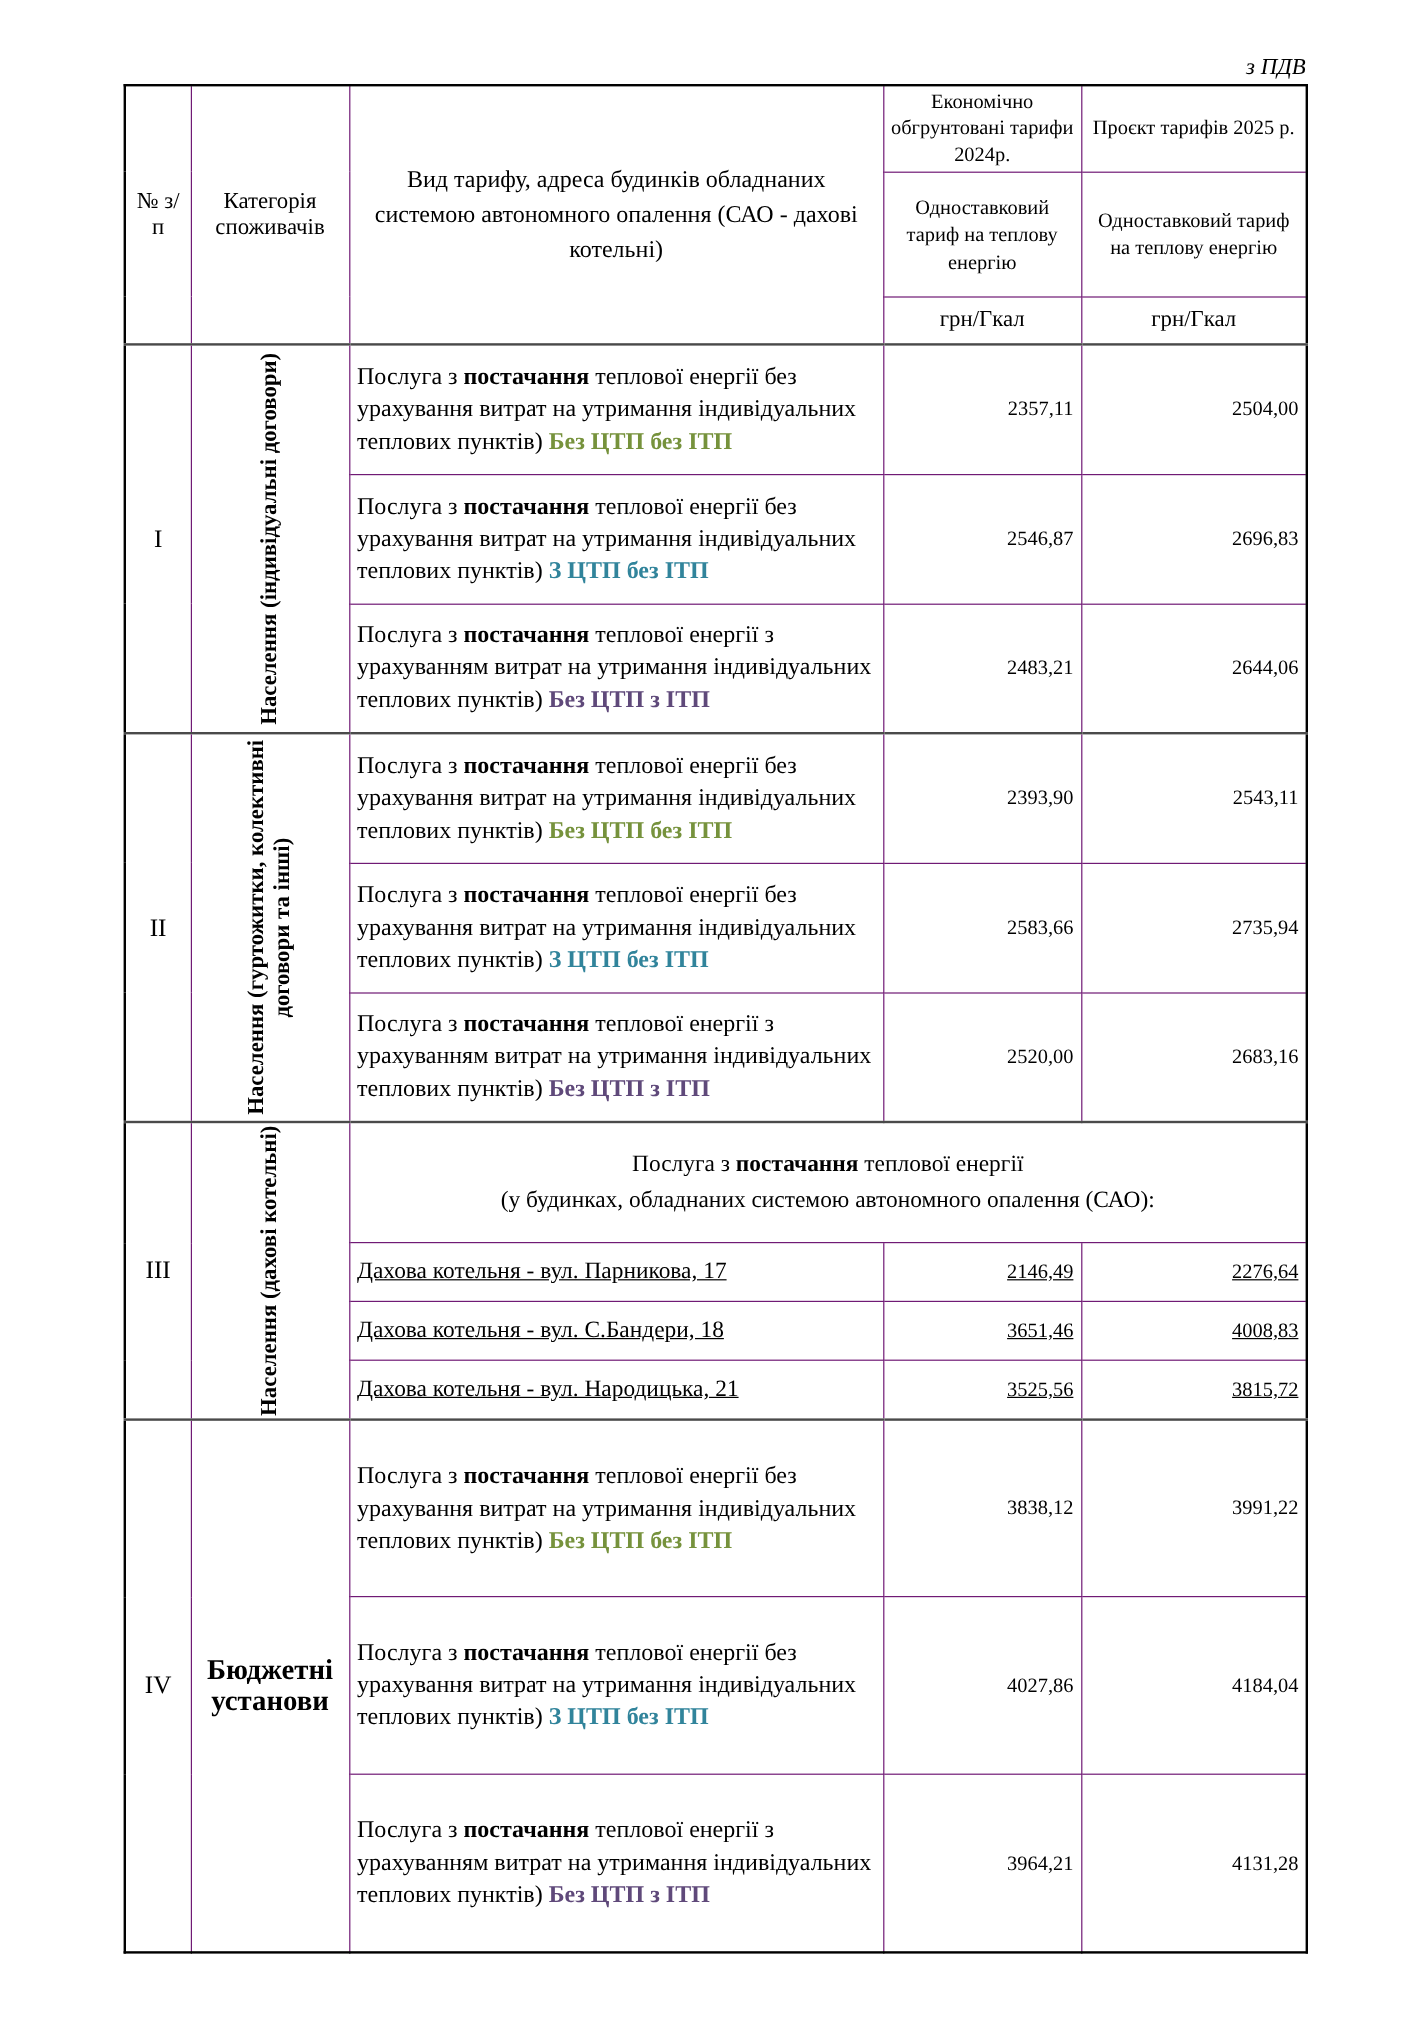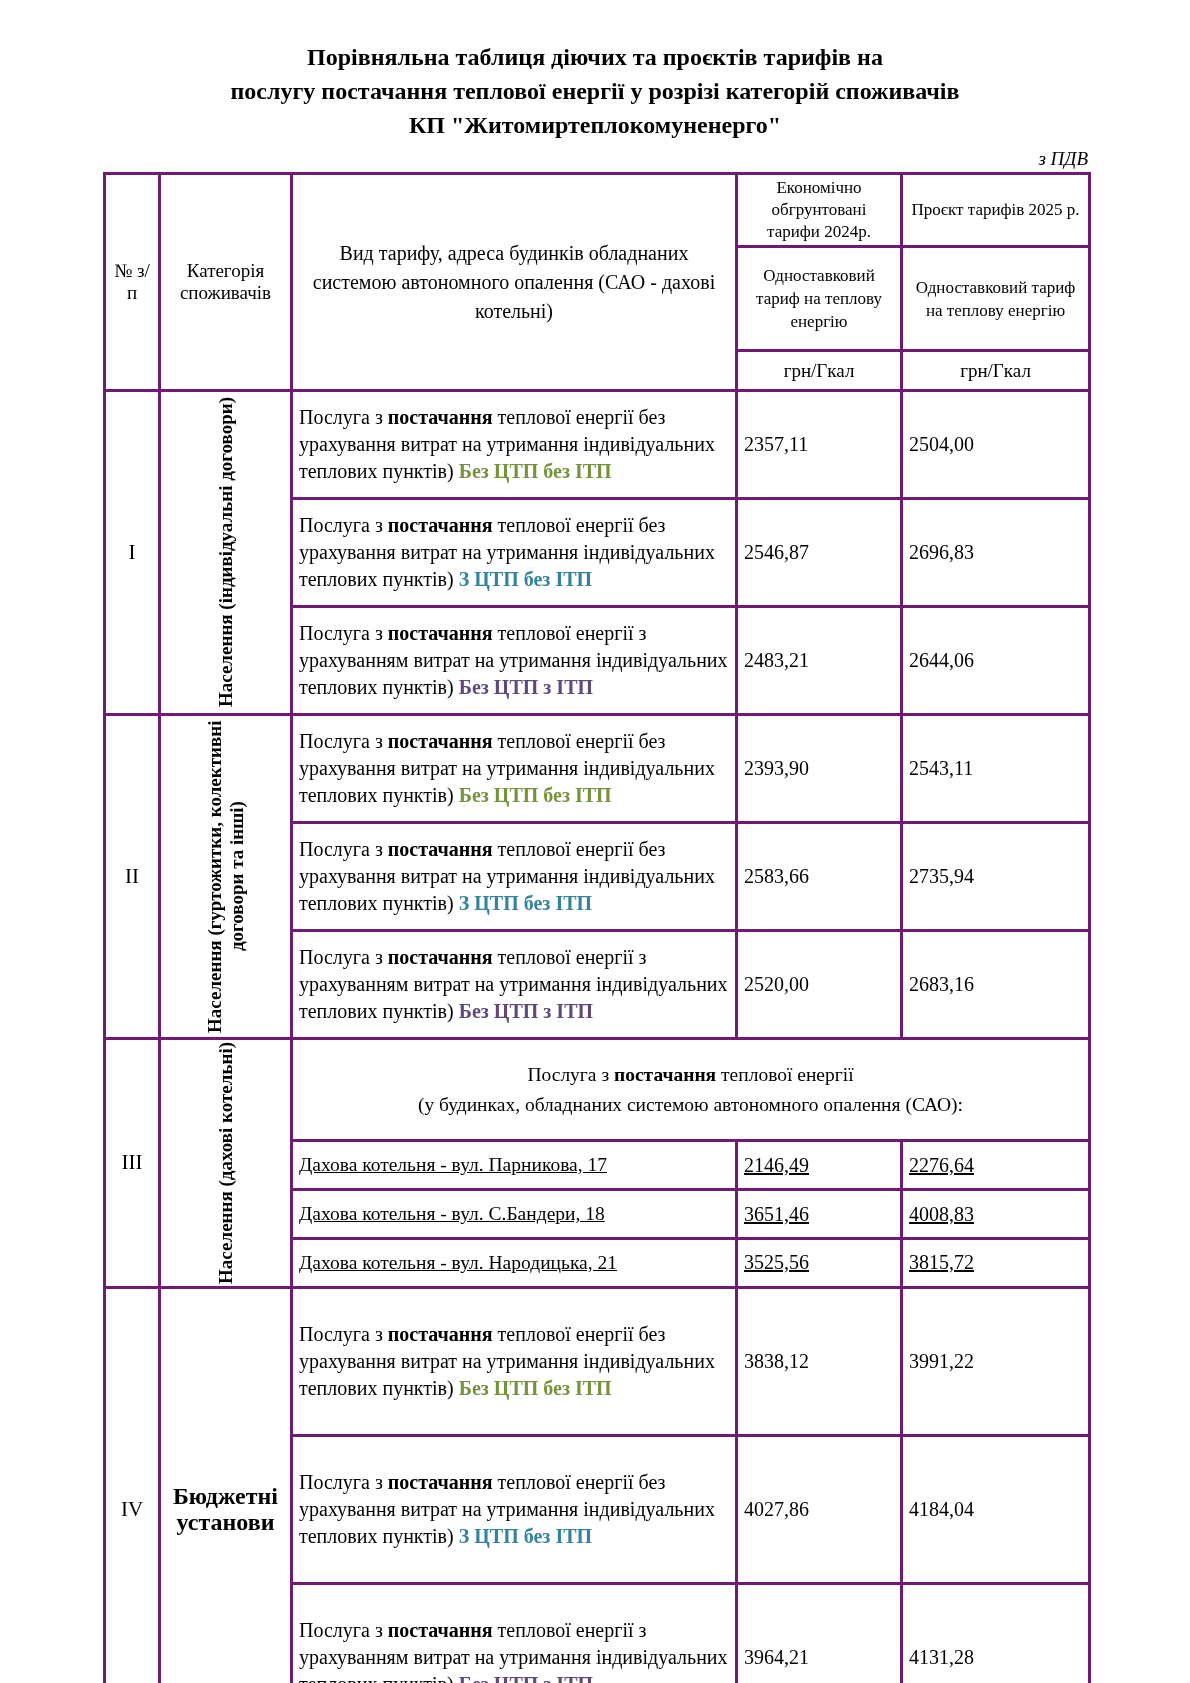--- a/index.html
+++ b/index.html
@@ -41,21 +41,21 @@
     table-layout: fixed;
     border: 2px solid #000;
   }
   table.tariff col.c-num      { width: 55px; }
   table.tariff col.c-cat      { width: 132px; }
   table.tariff col.c-svc      { width: 445px; }
   table.tariff col.c-v2024    { width: 165px; }
   table.tariff col.c-v2025    { width: 188px; }
 
   table.tariff th, table.tariff td {
-    border: 3px solid #701a75;
+    border: 1px solid #701a75;
     padding: 2px 6px;
     vertical-align: middle;
     font-weight: normal;
     box-sizing: border-box;
   }
   tr.sec-start > th, tr.sec-start > td,
   tbody.section > tr:first-child > td {
     border-top: 2px solid #4a4a4a;
   }
 
@@ -90,22 +90,22 @@
     line-height: 26px;
     text-align: center;
   }
   td.svc {
     font-size: 20px;
     line-height: 27px;
     text-align: left;
     padding: 4px 8px 6px 10px;
   }
   td.val {
-    text-align: left;
-    font-size: 20px;
+    text-align: right;
+    font-size: 17px;
   }
   tr.svc-row > td { height: 108px; }
   tbody.section-iv > tr.svc-row > td { height: 148px; }
   td.sub-head {
     text-align: center;
     font-size: 19.5px;
     line-height: 30px;
     height: 60px;
     padding: 2px 4px;
   }
@@ -118,23 +118,20 @@
   b.tag { font-weight: bold; }
   .tag-green  { color: var(--tag-green,  #76923C); }
   .tag-teal   { color: var(--tag-teal,   #31849B); }
   .tag-purple { color: var(--tag-purple, #5F497A); }
 </style>
 </head>
 <body>
 
 <div class="page">
 
-  <h1 class="doc-title">Порівняльна таблиця діючих та  проєктів  тарифів на
-послугу постачання теплової енергії у розрізі категорій споживачів
-КП "Житомиртеплокомуненерго"</h1>
 
   <div class="vat-note">з ПДВ</div>
 
   <table class="tariff">
     <colgroup>
       <col class="c-num">
         <col class="c-cat">
         <col class="c-svc">
         <col class="c-v2024">
         <col class="c-v2025">

